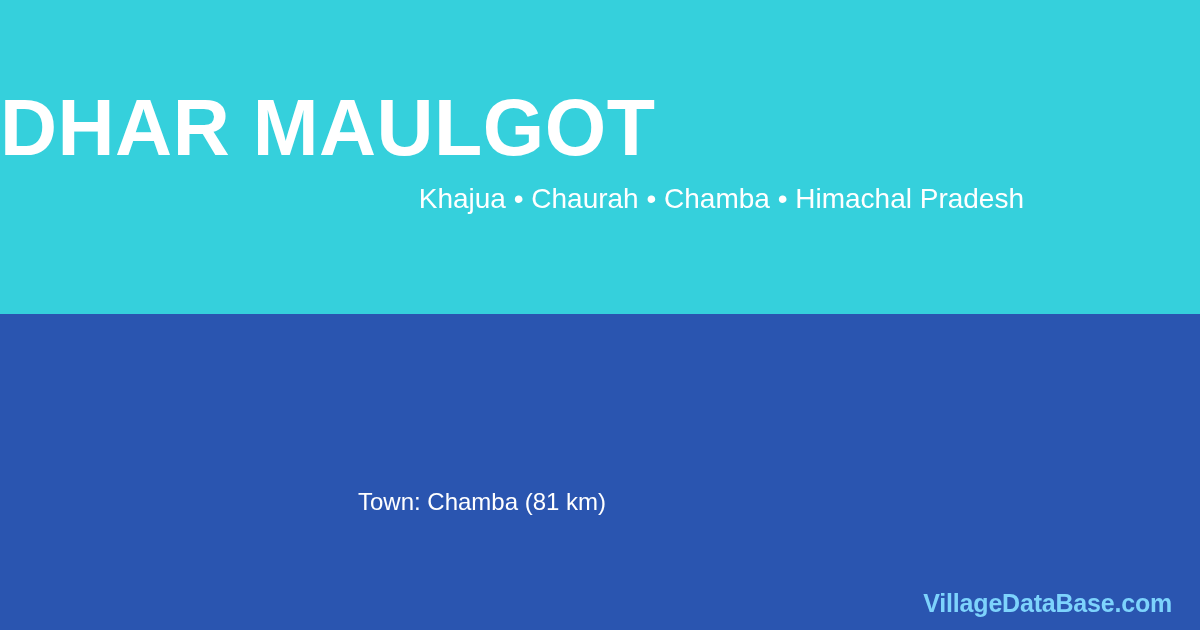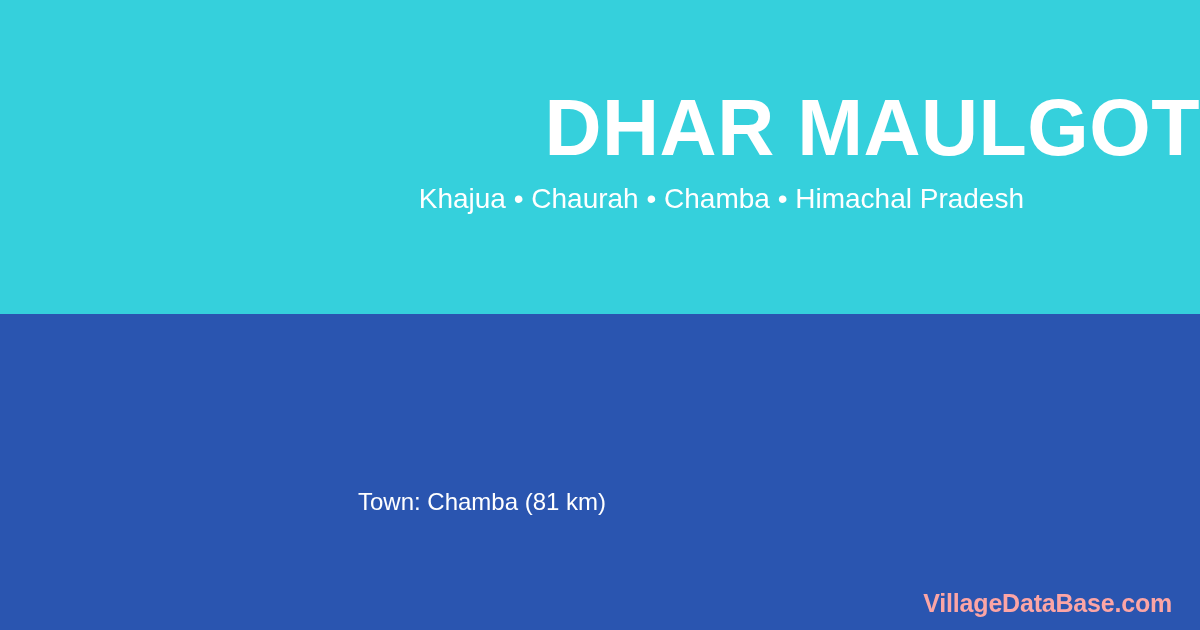--- a/index.html
+++ b/index.html
@@ -26,21 +26,21 @@
     height: 314px;
     background: #35d0dc;
     box-sizing: border-box;
   }
 
   .hero-title {
     position: absolute;
     left: 0;
     top: 82px;
     width: 1200px;
-    text-align: right;
+    text-align: left;
     font-size: 79px;
     line-height: 92px;
     font-weight: 700;
     letter-spacing: 0.5px;
     color: #ffffff;
     white-space: nowrap;
   }
 
   .hero-subtitle {
     position: absolute;
@@ -96,21 +96,21 @@
     white-space: nowrap;
   }
 
   .watermark {
     position: absolute;
     right: 28px;
     bottom: 12px;
     font-size: 25px;
     line-height: 30px;
     font-weight: 700;
-    color: #fca5a5;
+    color: #7dd3fc;
     letter-spacing: -0.2px;
     white-space: nowrap;
   }
 </style>
 </head>
 <body>
 
 <div class="card">
 
   <div class="hero">

